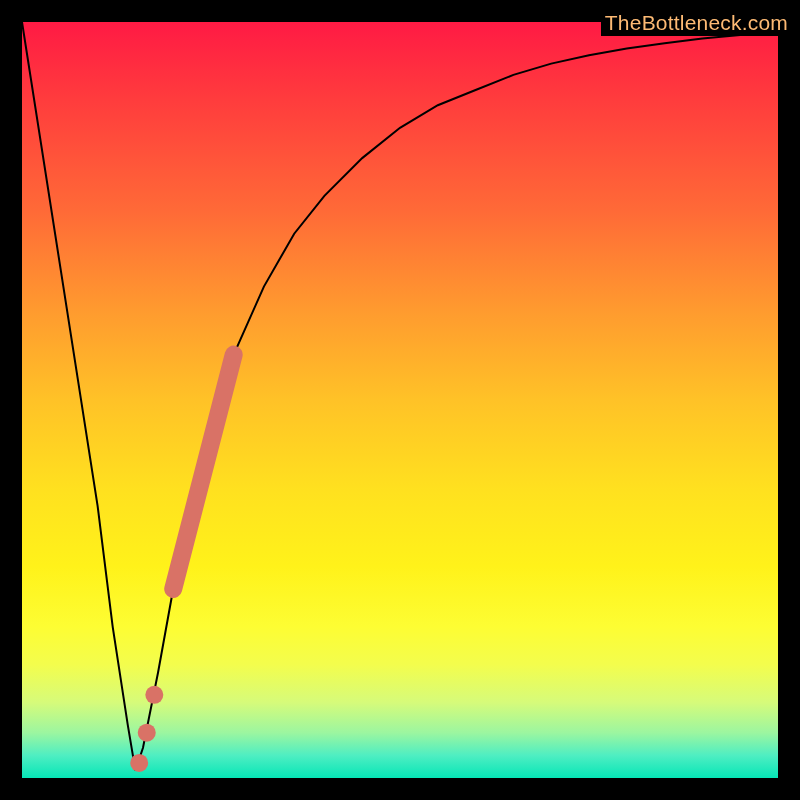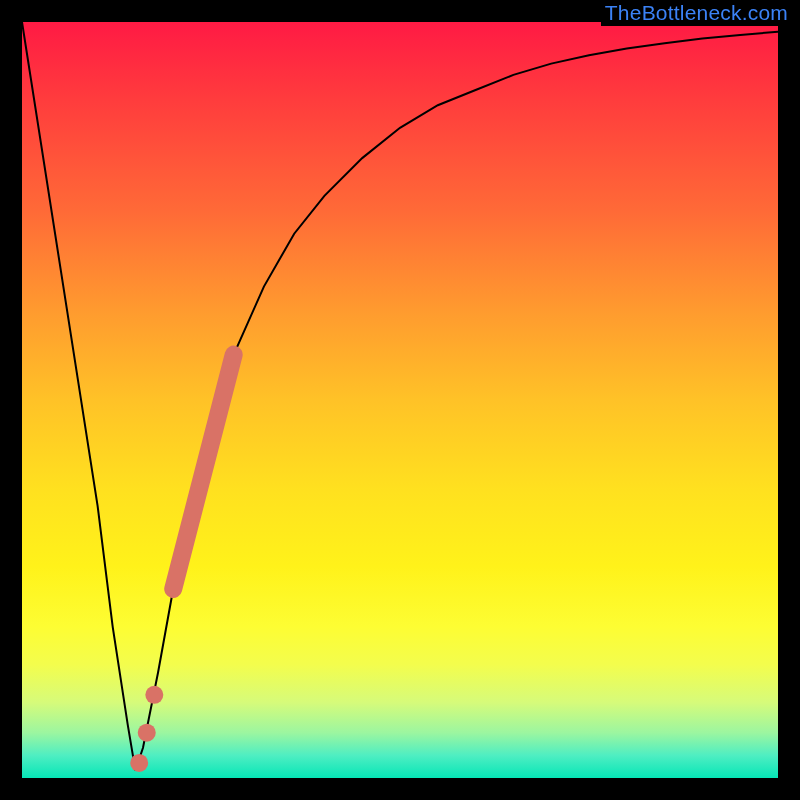--- a/index.html
+++ b/index.html
@@ -47,25 +47,25 @@
   svg.curve {
     position: absolute;
     inset: 0;
     width: 100%;
     height: 100%;
   }
   .watermark {
     position: absolute;
     top: 0;
     right: 12px;
-    color: #3b82f6;
+    color: #fdba74;
     font-size: 21px;
     letter-spacing: 0.2px;
     background: #000;
-    padding: 2px 0 2px 4px;
+    padding: 12px 0 2px 4px;
     line-height: 22px;
   }
 </style>
 </head>
 <body>
 
 <div class="frame">
   <div class="plot">
     <div class="gradient"></div>
     <svg class="curve" viewBox="0 0 756 756" preserveAspectRatio="none">

